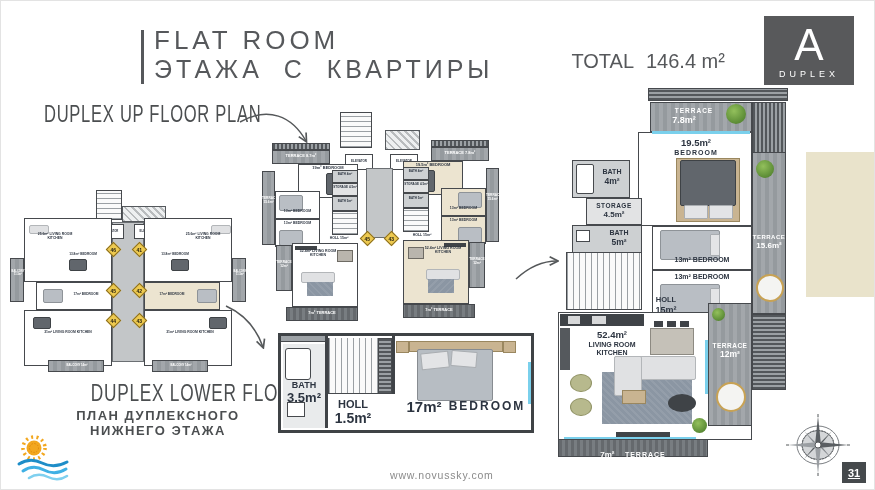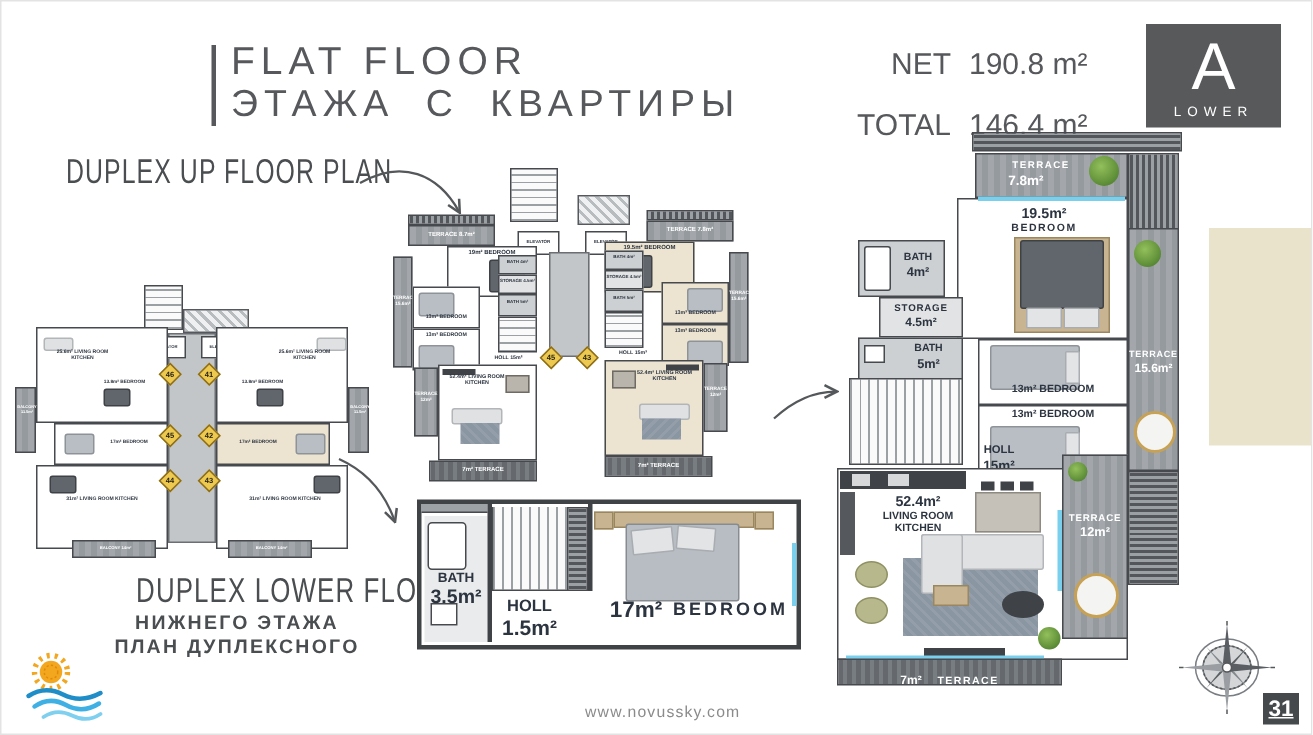--- a/index.html
+++ b/index.html
@@ -46,45 +46,41 @@
   .hand{position:absolute;white-space:nowrap;color:#4b4e50;font-weight:400;transform:scaleX(.72);transform-origin:left center;letter-spacing:1px;}
   .handru{position:absolute;white-space:nowrap;color:#4b4e50;font-weight:bold;letter-spacing:1.5px;}
   .cc{display:flex;flex-direction:column;align-items:center;justify-content:center;}
 </style>
 </head>
 <body>
 
 <div id="canvas">
 
   <div class="abs" style="left:141px;top:30px;width:3px;height:54px;background:#56585b;"></div>
-  <div class="abs" style="left:154px;top:25px;font-size:26px;letter-spacing:4px;color:#56585b;">FLAT FLOOR</div>
+  <div class="abs" style="left:154px;top:25px;font-size:26px;letter-spacing:4px;color:#56585b;">FLAT ROOM</div>
   <div class="abs" style="left:154px;top:55px;font-size:25px;letter-spacing:4px;word-spacing:10px;color:#56585b;">ЭТАЖА С КВАРТИРЫ</div>
 
   <div class="abs" style="left:570px;top:32px;width:190px;color:#56585b;font-size:20px;">
-    <div style="display:flex;">
-      <span style="width:64px;text-align:right;">NET</span>
-      <span style="margin-left:12px;">190.8 m²</span>
-    </div>
     <div style="display:flex;margin-top:18px;">
       <span style="width:64px;text-align:right;">TOTAL</span>
       <span style="margin-left:12px;">146.4 m²</span>
     </div>
   </div>
 
   <div class="abs cc" style="left:764px;top:16px;width:90px;height:69px;background:#58595b;">
     <div style="color:#fff;font-size:44px;font-weight:300;line-height:1;">A</div>
-    <div style="color:#fff;font-size:9px;letter-spacing:4px;margin-top:2px;">LOWER</div>
+    <div style="color:#fff;font-size:9px;letter-spacing:4px;margin-top:2px;">DUPLEX</div>
   </div>
 
   <div class="hand" style="left:44px;top:101px;font-size:23px;">DUPLEX UP FLOOR PLAN</div>
 
   <div class="abs" style="left:46px;top:380px;width:224px;text-align:center;">
     <div class="hand" style="position:static;display:inline-block;font-size:23px;transform:scaleX(.75);transform-origin:center;">DUPLEX LOWER FLOOR PLAN</div>
+    <div class="handru" style="position:static;font-size:13px;margin-top:1px;">ПЛАН ДУПЛЕКСНОГО</div>
     <div class="handru" style="position:static;font-size:13px;">НИЖНЕГО ЭТАЖА</div>
-    <div class="handru" style="position:static;font-size:13px;margin-top:1px;">ПЛАН ДУПЛЕКСНОГО</div>
   </div>
 
   <svg class="abs" width="875" height="490" style="left:0;top:0;pointer-events:none;z-index:9;">
     <defs>
       <marker id="ah" viewBox="0 0 10 10" refX="8" refY="5" markerWidth="7" markerHeight="7" orient="auto-start-reverse">
         <path d="M1,1 L9,5 L1,9" fill="none" stroke="#55585a" stroke-width="1.6"></path>
       </marker>
     </defs>
     <path d="M240,122 C268,106 292,116 306,141" fill="none" stroke="#55585a" stroke-width="1.5" marker-end="url(#ah)"></path>
     <path d="M516,279 C530,266 544,261 557,261" fill="none" stroke="#55585a" stroke-width="1.5" marker-end="url(#ah)"></path>
@@ -397,21 +393,21 @@
     <polygon points="2,31 32,34 32,28" fill="#9a9ea2"></polygon>
     <polygon points="62,31 32,34 32,28" fill="#5a5e62"></polygon>
     <circle cx="32" cy="31" r="3" fill="#fff" stroke="#55585a"></circle>
     <line x1="32" y1="0" x2="32" y2="3" stroke="#55585a"></line>
     <line x1="32" y1="59" x2="32" y2="62" stroke="#55585a"></line>
     <line x1="0" y1="31" x2="3" y2="31" stroke="#55585a"></line>
     <line x1="61" y1="31" x2="64" y2="31" stroke="#55585a"></line>
   </svg>
 
   <div class="abs cc" style="left:842px;top:462px;width:24px;height:21px;background:#45494c;">
-    <span style="color:#fff;font-size:15px;font-weight:bold;text-decoration:underline;">31</span>
+    <span style="color:#fff;font-size:11px;font-weight:bold;text-decoration:underline;">31</span>
   </div>
 
   <svg class="abs" width="62" height="50" viewBox="0 0 62 50" style="left:14px;top:432px;">
     <circle cx="20" cy="16" r="7.5" fill="#f2a71f"></circle>
     <circle cx="20" cy="16" r="11" fill="none" stroke="#f2a71f" stroke-width="3.6" stroke-dasharray="2 3.4"></circle>
     <circle cx="20" cy="16" r="4.5" fill="none" stroke="#e08a0c" stroke-width="1" stroke-dasharray="1.5 1.5"></circle>
     <path d="M5,32 q11,-7 23,-1 t25,-1" stroke="#1e8dc8" stroke-width="3" fill="none" stroke-linecap="round"></path>
     <path d="M9,39 q10,-7 21,-1 t22,-1" stroke="#3fb0e4" stroke-width="3" fill="none" stroke-linecap="round"></path>
     <path d="M15,46 q9,-6 19,-1 t19,-1" stroke="#7fd0ef" stroke-width="2.5" fill="none" stroke-linecap="round"></path>
   </svg>

